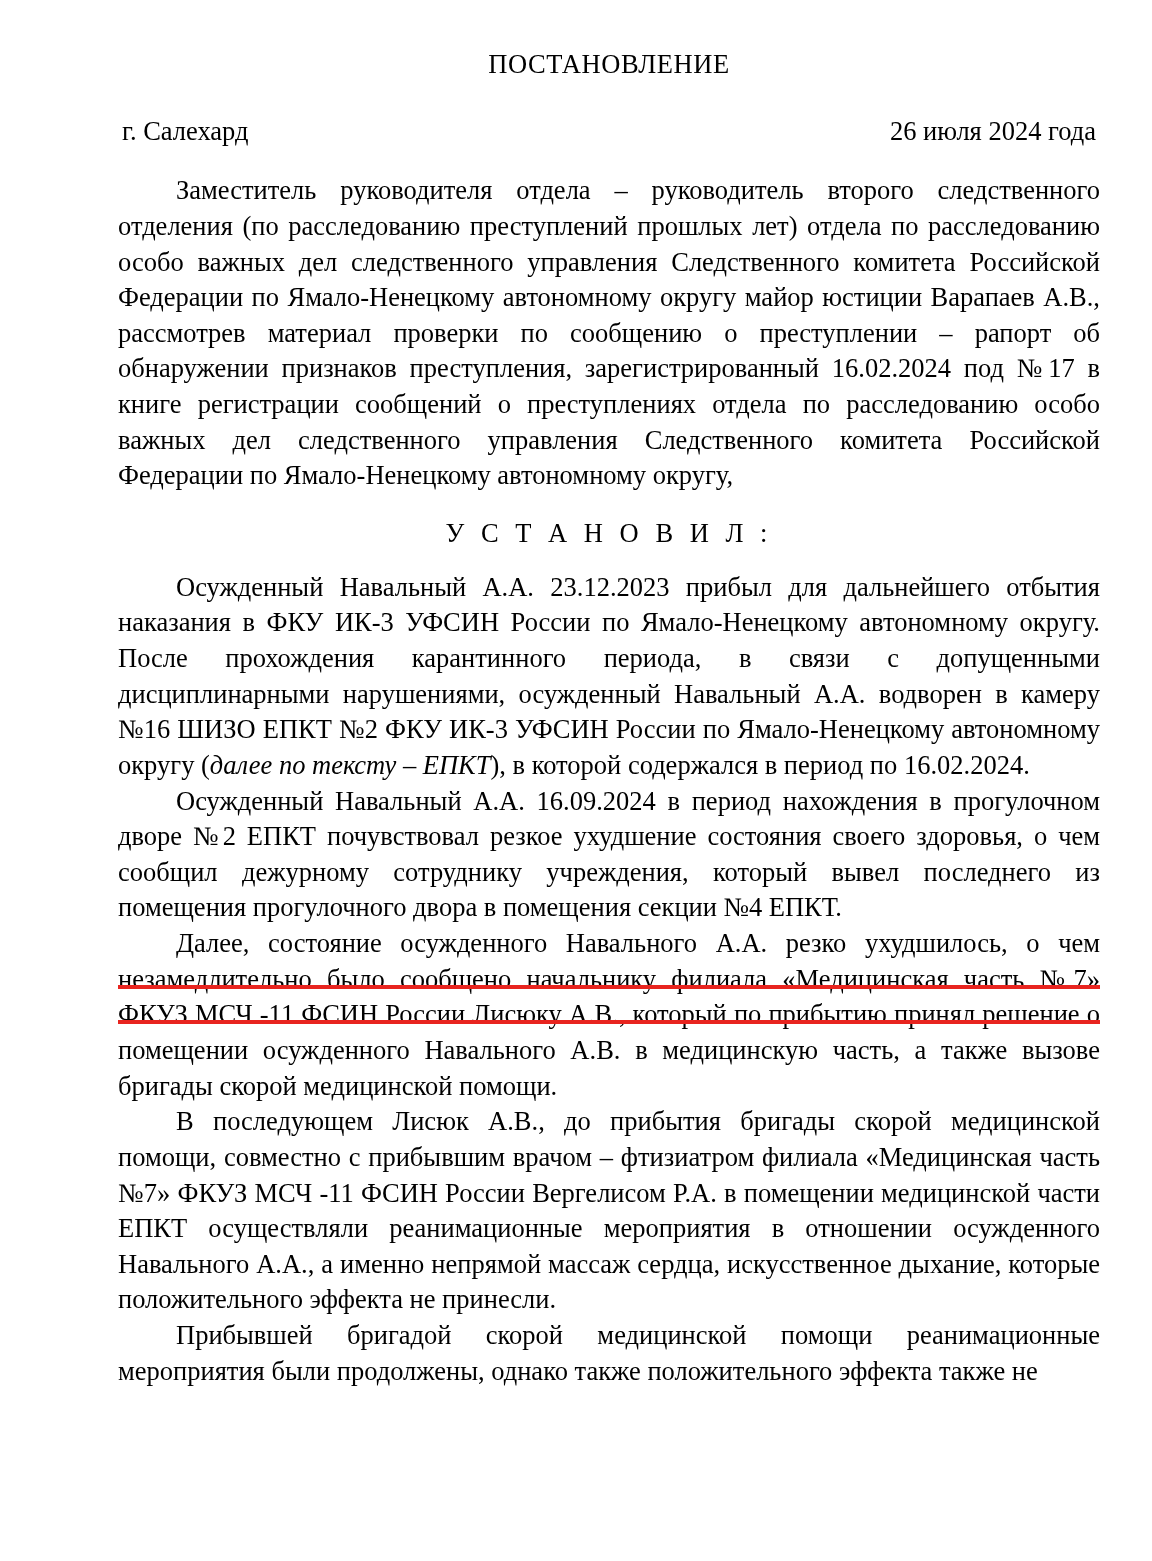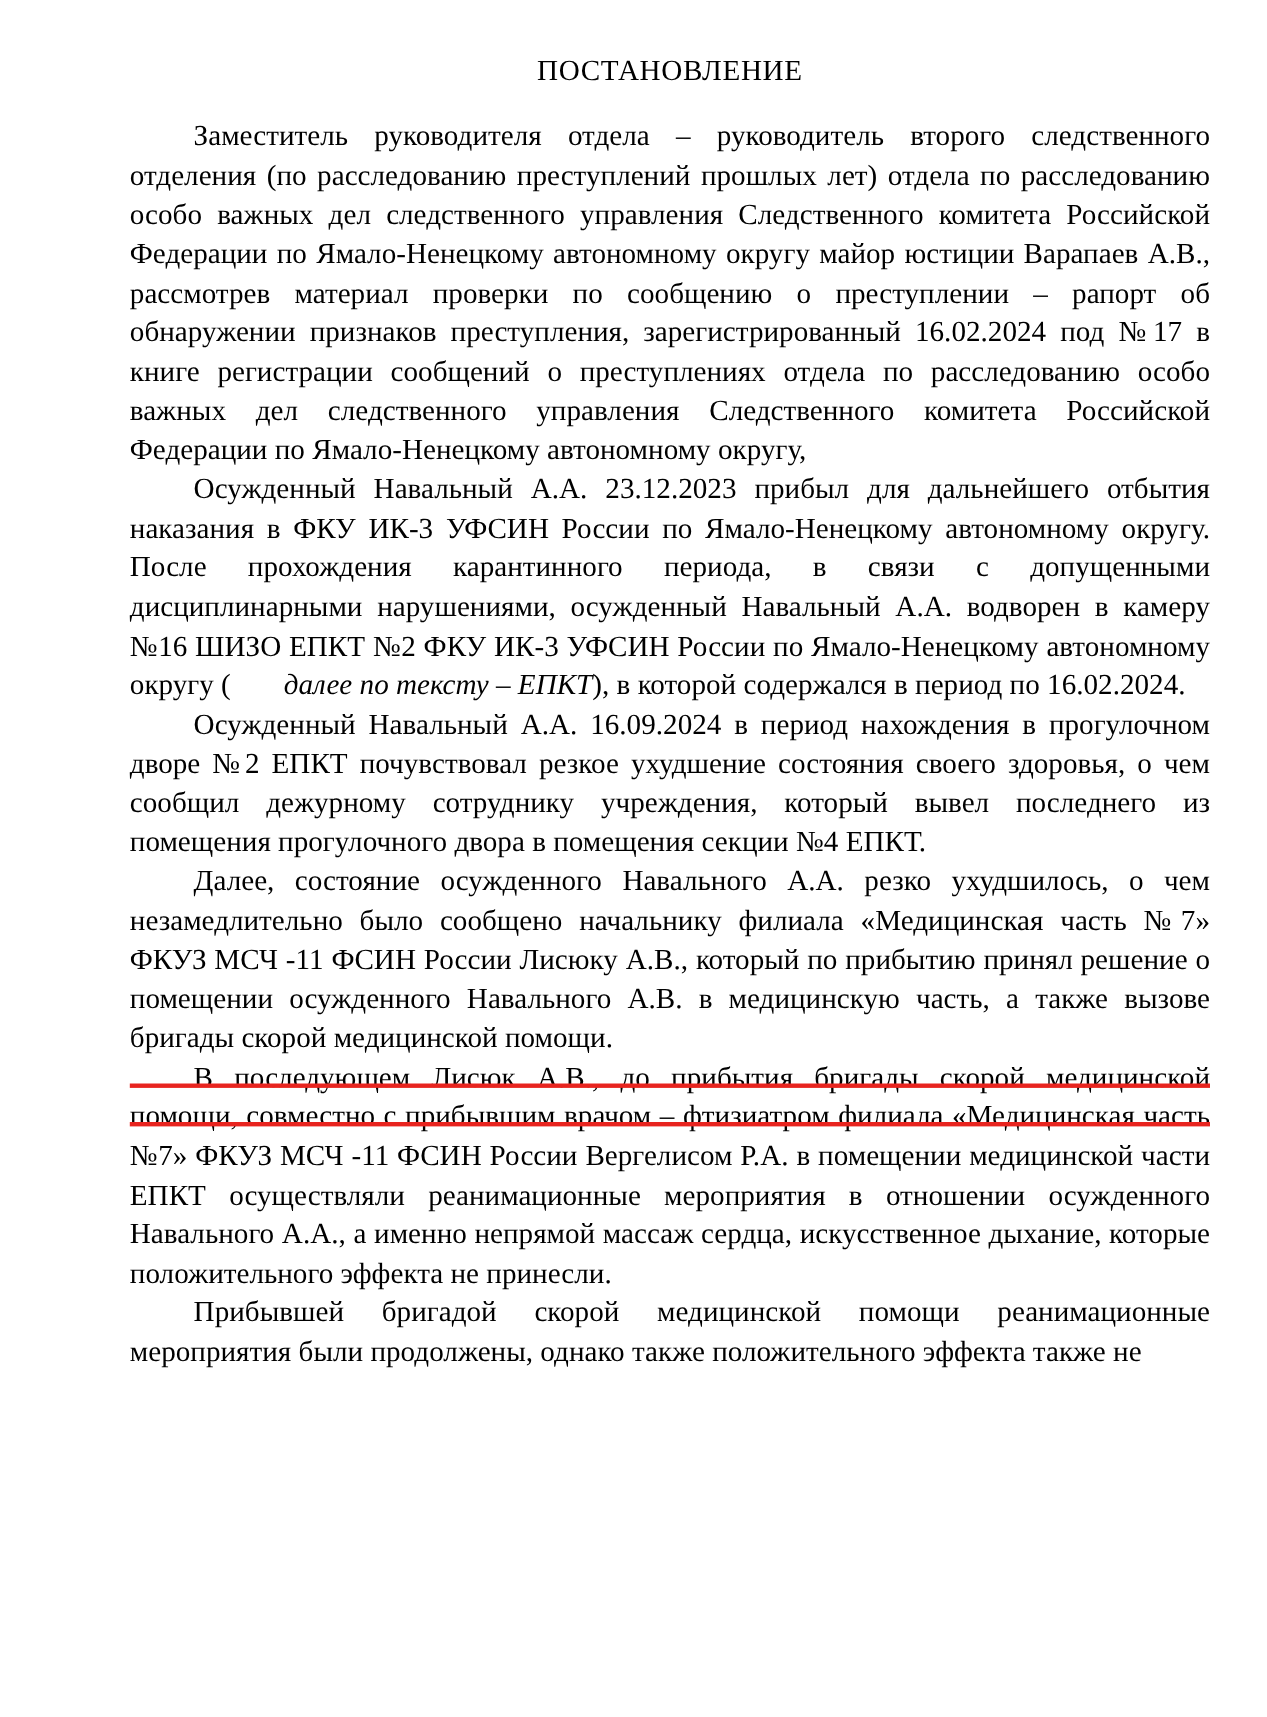--- a/index.html
+++ b/index.html
@@ -59,45 +59,50 @@
   }
   .para + .para { margin-top: 0px; }
 
   .heading-ustanovil {
     text-align: center;
     font-size: 26.5px;
     letter-spacing: 5px;
     margin: 22px 0 18px 0;
     text-indent: 0;
   }
-  .ital { font-style: italic; margin-left: 48px; }
+  .ital { font-style: italic; }
   .redline {
     position: absolute;
     left: 118px;
     right: 52px;
     height: 4px;
     background: #e8241f;
   }
   .redline.top { top: 985px; }
   .redline.bottom { top: 1020px; }
 </style>
 </head>
 <body>
 
 <div class="page">
 
   <div class="title-block">
     <div class="title-main">ПОСТАНОВЛЕНИЕ</div>
   </div>
 
+  <div class="meta-row">
+    <div class="meta-city">г. Салехард</div>
+    <div class="meta-date">26 июля 2024 года</div>
+  </div>
 
   <div class="body-text">
 
     <p class="para">Заместитель руководителя отдела – руководитель второго следственного отделения (по расследованию преступлений прошлых лет) отдела по расследованию особо важных дел следственного управления Следственного комитета Российской Федерации по Ямало-Ненецкому автономному округу майор юстиции Варапаев А.В., рассмотрев материал проверки по сообщению о преступлении – рапорт об обнаружении признаков преступления, зарегистрированный 16.02.2024 под №17 в книге регистрации сообщений о преступлениях отдела по расследованию особо важных дел следственного управления Следственного комитета Российской Федерации по Ямало-Ненецкому автономному округу,</p>
 
+    <div class="heading-ustanovil">У С Т А Н О В И Л :</div>
 
     <p class="para"><span>Осужденный Навальный А.А. 23.12.2023 прибыл для дальнейшего отбытия наказания в ФКУ ИК-3 УФСИН России по Ямало-Ненецкому автономному округу. После прохождения карантинного периода, в связи с допущенными дисциплинарными нарушениями, осужденный Навальный А.А. водворен в камеру №16 ШИЗО ЕПКТ №2 ФКУ ИК-3 УФСИН России по Ямало-Ненецкому автономному округу (</span><span class="ital">далее по тексту – ЕПКТ</span><span>), в которой содержался в период по 16.02.2024.</span></p>
 
 
     <p class="para">Осужденный Навальный А.А. 16.09.2024 в период нахождения в прогулочном дворе №2 ЕПКТ почувствовал резкое ухудшение состояния своего здоровья, о чем сообщил дежурному сотруднику учреждения, который вывел последнего из помещения прогулочного двора в помещения секции №4 ЕПКТ.</p>
 
     <p class="para">Далее, состояние осужденного Навального А.А. резко ухудшилось, о чем незамедлительно было сообщено начальнику филиала «Медицинская часть №7» ФКУЗ МСЧ -11 ФСИН России Лисюку А.В., который по прибытию принял решение о помещении осужденного Навального А.В. в медицинскую часть, а также вызове бригады скорой медицинской помощи.</p>
 
     <p class="para">В последующем Лисюк А.В., до прибытия бригады скорой медицинской помощи, совместно с прибывшим врачом – фтизиатром филиала «Медицинская часть №7» ФКУЗ МСЧ -11 ФСИН России Вергелисом Р.А. в помещении медицинской части ЕПКТ осуществляли реанимационные мероприятия в отношении осужденного Навального А.А., а именно непрямой массаж сердца, искусственное дыхание, которые положительного эффекта не принесли.</p>
 

